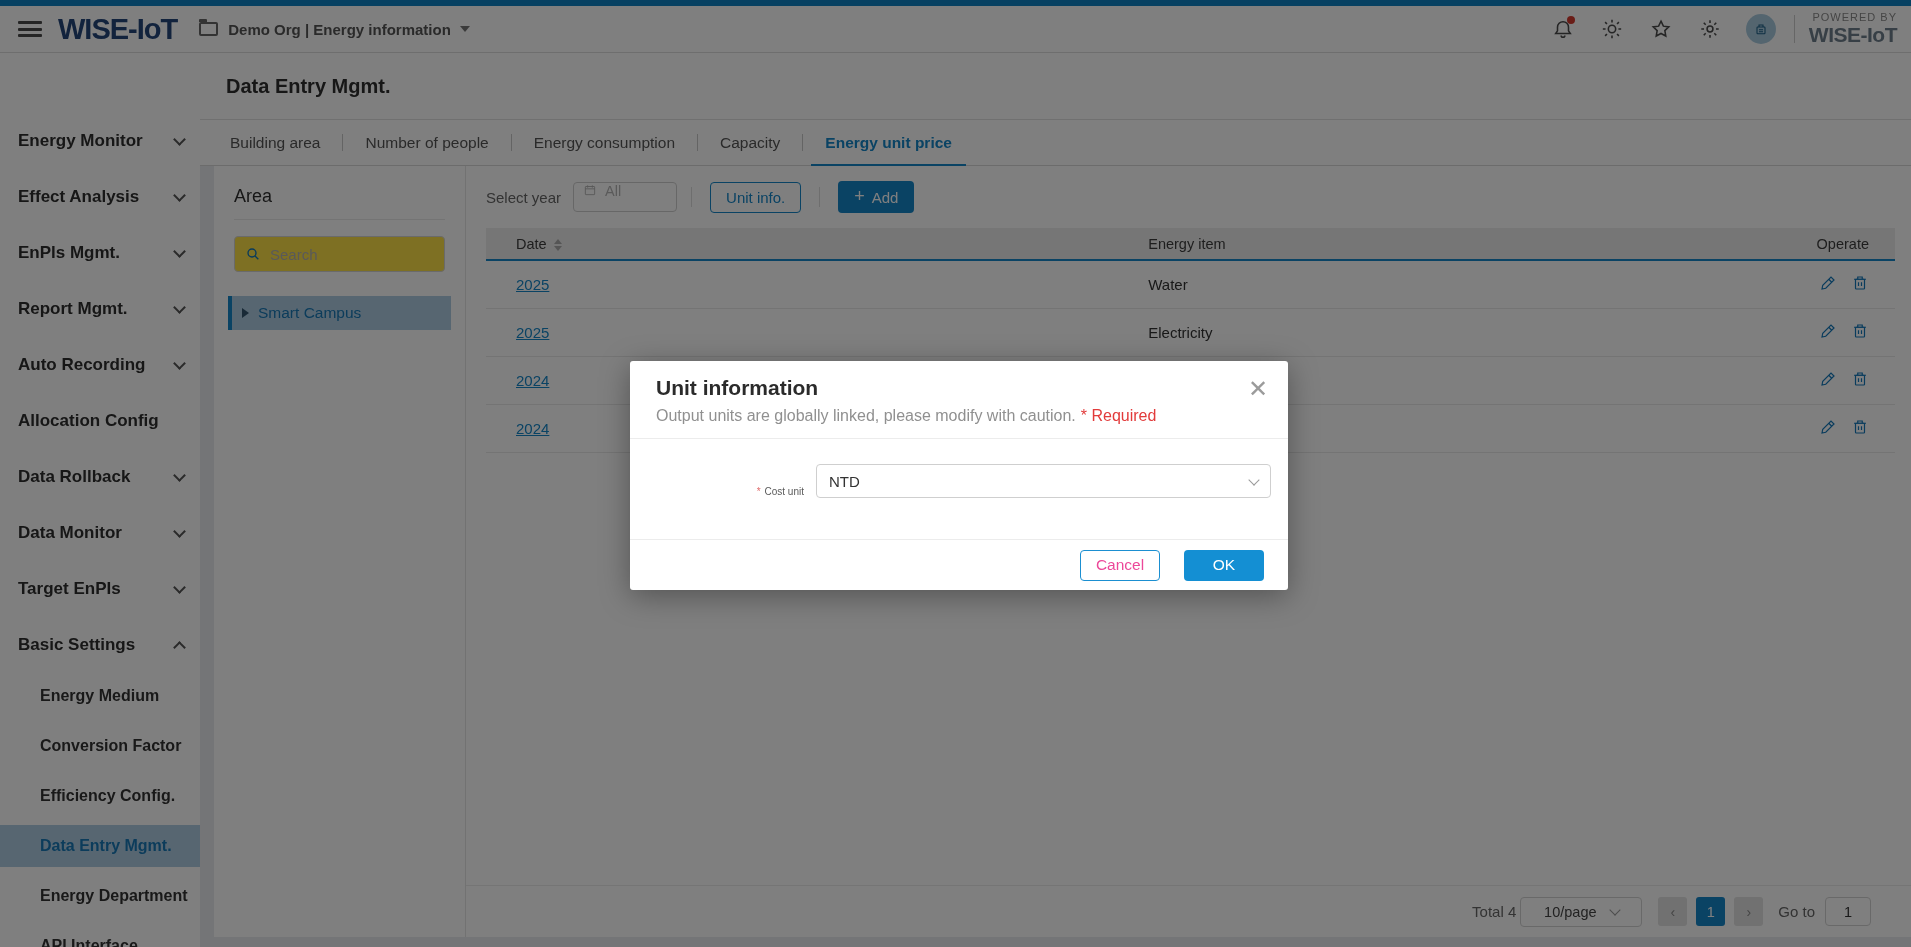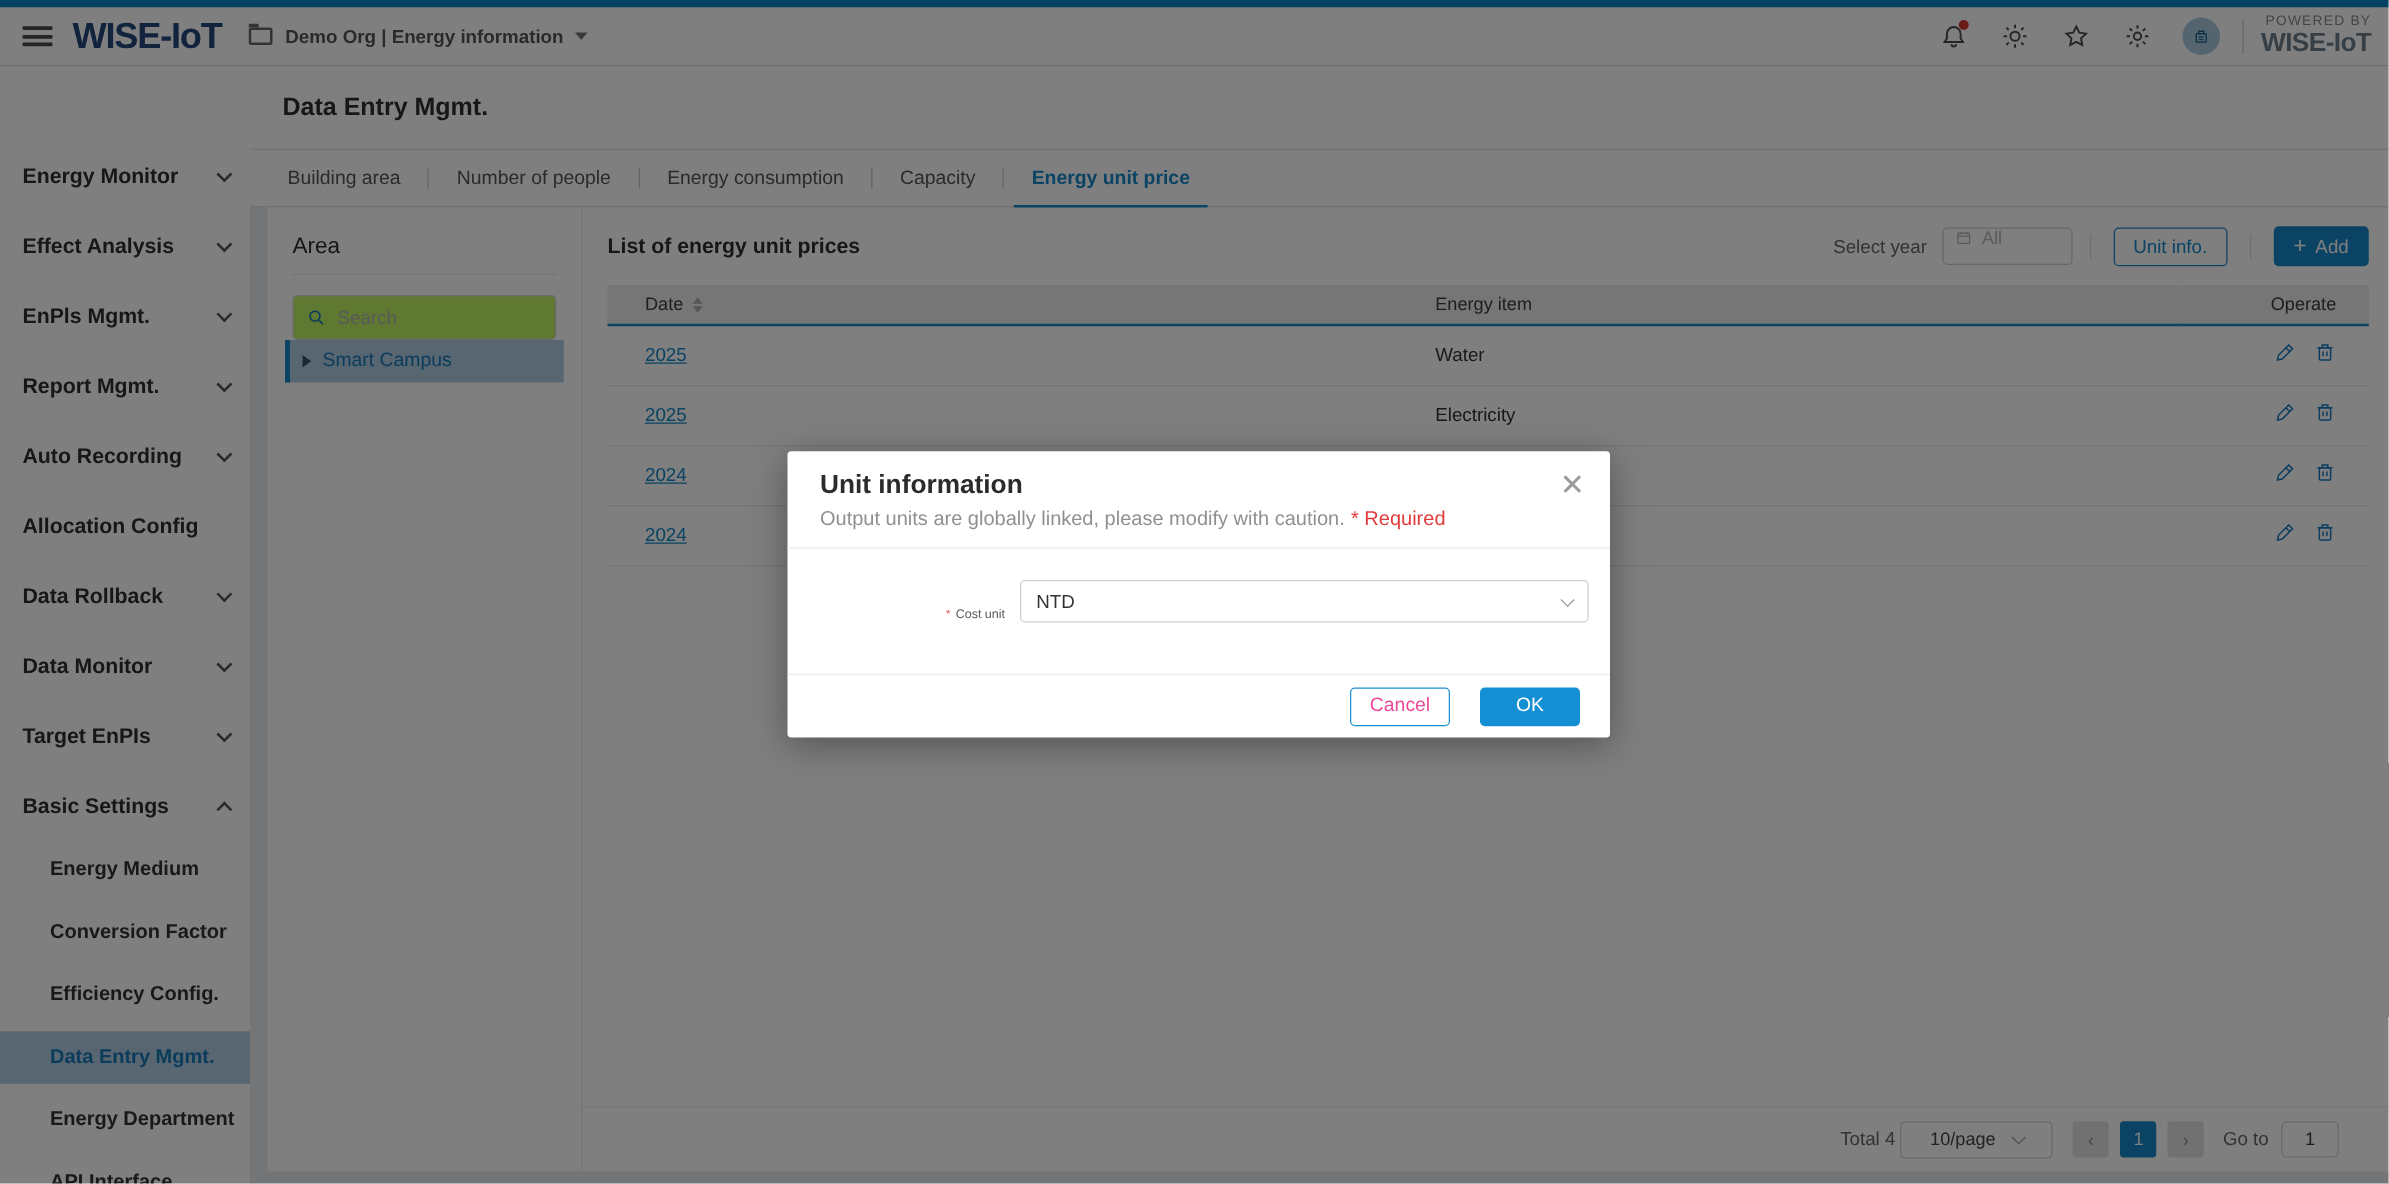--- a/index.html
+++ b/index.html
@@ -46,25 +46,25 @@
   .pagetitle { font-size:20px; font-weight:700; color:#2f2f2f; }
   .tabsbar { height:46px; background:#fff; border-bottom:1px solid #d8d8d8; display:flex; align-items:center; padding-left:8px; }
   .tab { position:relative; height:46px; display:flex; align-items:center; padding:0 22px; font-size:15.5px; color:#555; cursor:pointer; }
   .tab.active { color:#1586c8; font-weight:700; }
   .tab.active:after { content:""; position:absolute; left:8px; right:8px; bottom:-1px; height:3px; background:#1586c8; }
   .tabsep { width:1px; height:17px; background:#c9c9c9; }
 
   .content { flex:1; display:flex; background:#e9ebee; padding-left:14px; padding-bottom:10px; min-height:0; }
   .area-panel { width:252px; background:#fff; border-right:1px solid #e4e4e4; flex:none; }
   .area-title { margin:0 20px; padding:20px 0 12px; font-size:18px; font-weight:400; color:#2f2f2f; border-bottom:1px solid #e8e8e8; }
-  .searchbox { margin:16px 20px 0; height:36px; border:1px solid #d5d5d5; border-radius:4px; display:flex; align-items:center; padding:0 10px; background:#bef264; }
+  .searchbox { margin:16px 20px 0; height:36px; border:1px solid #d5d5d5; border-radius:4px; display:flex; align-items:center; padding:0 10px; background:#fde047; }
   .searchbox svg { width:16px; height:16px; stroke:#1076b8; fill:none; stroke-width:2; flex:none; }
   .searchbox input { border:0; outline:0; margin-left:9px; font-size:15px; color:#333; width:100%; background:transparent; }
   .searchbox input::placeholder { color:#b3b3b3; }
-  .treeitem { margin:0 14px 0; height:34px; display:flex; align-items:center; background:#aecde3; border-left:4px solid #1586c8; padding-left:10px; cursor:pointer; }
+  .treeitem { margin:24px 14px 0; height:34px; display:flex; align-items:center; background:#aecde3; border-left:4px solid #1586c8; padding-left:10px; cursor:pointer; }
   .tri { width:0; height:0; border-top:5px solid transparent; border-bottom:5px solid transparent; border-left:7px solid #33556e; margin-right:9px; }
   .treeitem .tlbl { font-size:15.5px; color:#1878b6; }
 
   .table-panel { flex:1; background:#fff; position:relative; padding:0 16px 0 20px; min-width:0; }
   .list-head { height:62px; display:flex; align-items:center; }
   .list-title { font-size:17px; font-weight:700; color:#2f2f2f; flex:1; }
   .sel-year-lbl { font-size:15px; color:#666; }
   .yearbox { width:104px; height:30px; border:1px solid #cfcfcf; border-radius:4px; display:flex; padding:0 9px; margin:0 14px 0 12px; cursor:pointer; background:#fff; }
   .yearbox svg { width:14px; height:14px; stroke:#b0b0b0; fill:none; stroke-width:1.6; flex:none; }
   .yearbox .ph { font-size:14.5px; color:#b5b5b5; margin-left:8px; }
@@ -279,21 +279,20 @@
           <input type="text" placeholder="Search" style="">
         </div>
         <div class="treeitem">
           <span class="tri"></span>
           <span class="tlbl">Smart Campus</span>
         </div>
       </div>
 
       <div class="table-panel">
         <div class="list-head">
-          <div class="list-title">List of energy unit prices</div>
           <span class="sel-year-lbl">Select year</span>
           <div class="yearbox">
             <svg viewBox="0 0 24 24">
                 <rect x="4" y="6" width="16" height="14" rx="1"></rect>
                 <path d="M4 10h16M8 4v4M16 4v4"></path>
               </svg>
             <span class="ph">All</span>
           </div>
           <div class="vdiv"></div>
           <button class="btn-outline">Unit info.</button>

